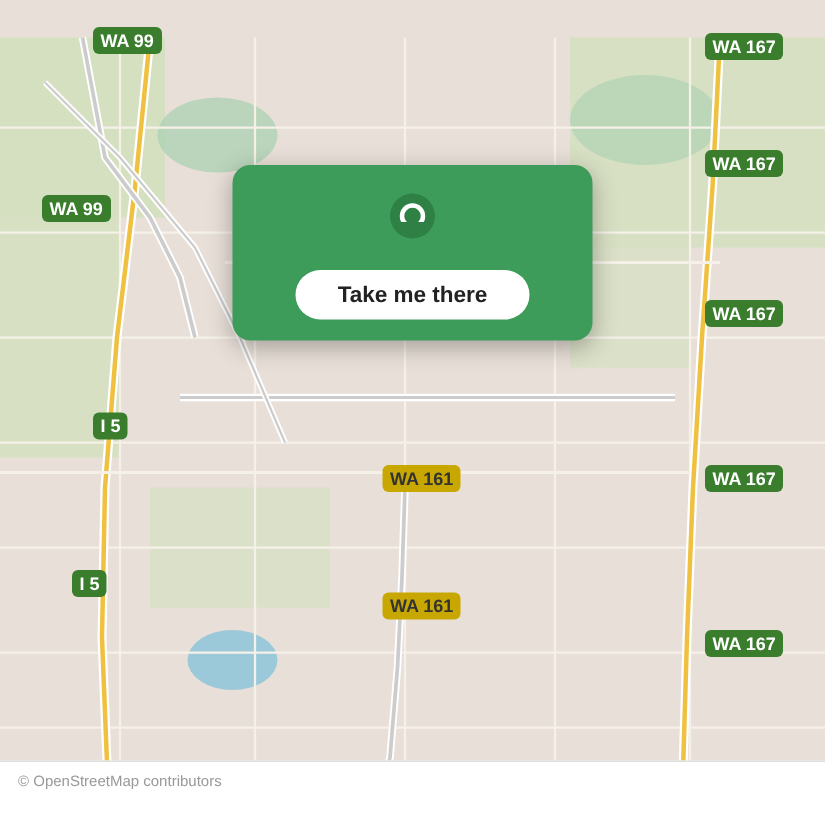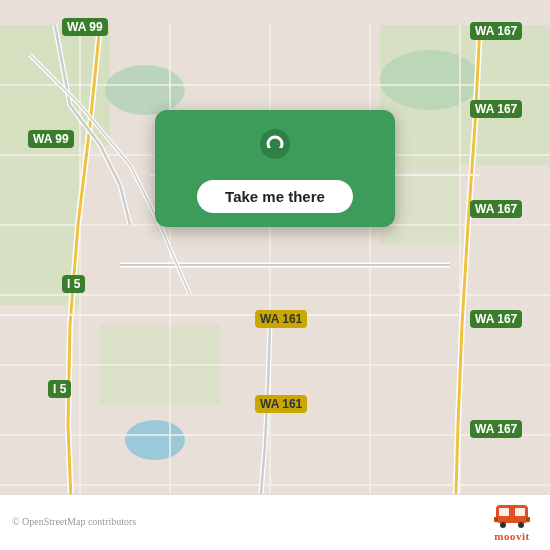--- a/index.html
+++ b/index.html
@@ -60,27 +60,26 @@
       white-space: nowrap;
     }
 
     
     #bottom-bar {
       position: absolute;
       bottom: 0;
       left: 0;
       width: 100%;
       background: #fff;
-      padding: 8px 12px 8px 12px;
+      padding: 8px 12px 20px 12px;
       display: flex;
       align-items: center;
       justify-content: space-between;
       z-index: 20;
       border-top: 1px solid #ddd;
-      font-family: Liberation Serif, serif;
     }
 
     #bottom-left {
       display: flex;
       flex-direction: column;
     }
 
     #copyright-text {
       font-size: 10px;
       color: #999;
@@ -185,33 +184,20 @@
       <circle cx="22" cy="18" r="15" fill="#2e8044"></circle>
       <circle cx="22" cy="18" r="7" fill="none" stroke="#fff" stroke-width="3"></circle>
       <polygon points="22,33 14,22 30,22" fill="#2e8044"></polygon>
     </svg>
     <button id="take-me-there-btn">Take me there</button>
   </div>
 
   <div id="bottom-bar">
     <div id="bottom-left">
       <span id="copyright-text">© OpenStreetMap contributors</span>
-    </div>
-    <div id="moovit-logo">
-
-      <svg id="moovit-bus" viewBox="0 0 36 26" xmlns="http://www.w3.org/2000/svg">
-        <rect x="2" y="2" width="32" height="18" rx="4" fill="#e05020"></rect>
-        <rect x="5" y="5" width="10" height="8" rx="1" fill="#fff" opacity="0.9"></rect>
-        <rect x="21" y="5" width="10" height="8" rx="1" fill="#fff" opacity="0.9"></rect>
-        <circle cx="9" cy="22" r="3" fill="#333"></circle>
-        <circle cx="27" cy="22" r="3" fill="#333"></circle>
-        <rect x="0" y="14" width="4" height="5" rx="1" fill="#c04010"></rect>
-        <rect x="32" y="14" width="4" height="5" rx="1" fill="#c04010"></rect>
-      </svg>
-      <span id="moovit-label">moovit</span>
     </div>
   </div>
 <div class="route-badge" style="top: 18px; left: 62px; background: rgb(58, 125, 44); color: rgb(255, 255, 255);">WA 99</div>
     <div class="route-badge" style="top: 130px; left: 28px; background: rgb(58, 125, 44); color: rgb(255, 255, 255);">WA 99</div>
     <div class="route-badge" style="top: 22px; left: 470px; background: rgb(58, 125, 44); color: rgb(255, 255, 255);">WA 167</div>
     <div class="route-badge" style="top: 100px; left: 470px; background: rgb(58, 125, 44); color: rgb(255, 255, 255);">WA 167</div>
     <div class="route-badge" style="top: 200px; left: 470px; background: rgb(58, 125, 44); color: rgb(255, 255, 255);">WA 167</div>
     <div class="route-badge" style="top: 310px; left: 470px; background: rgb(58, 125, 44); color: rgb(255, 255, 255);">WA 167</div>
     <div class="route-badge" style="top: 420px; left: 470px; background: rgb(58, 125, 44); color: rgb(255, 255, 255);">WA 167</div>
     <div class="route-badge" style="top: 310px; left: 255px; background: rgb(200, 168, 0); color: rgb(51, 51, 51);">WA 161</div>

